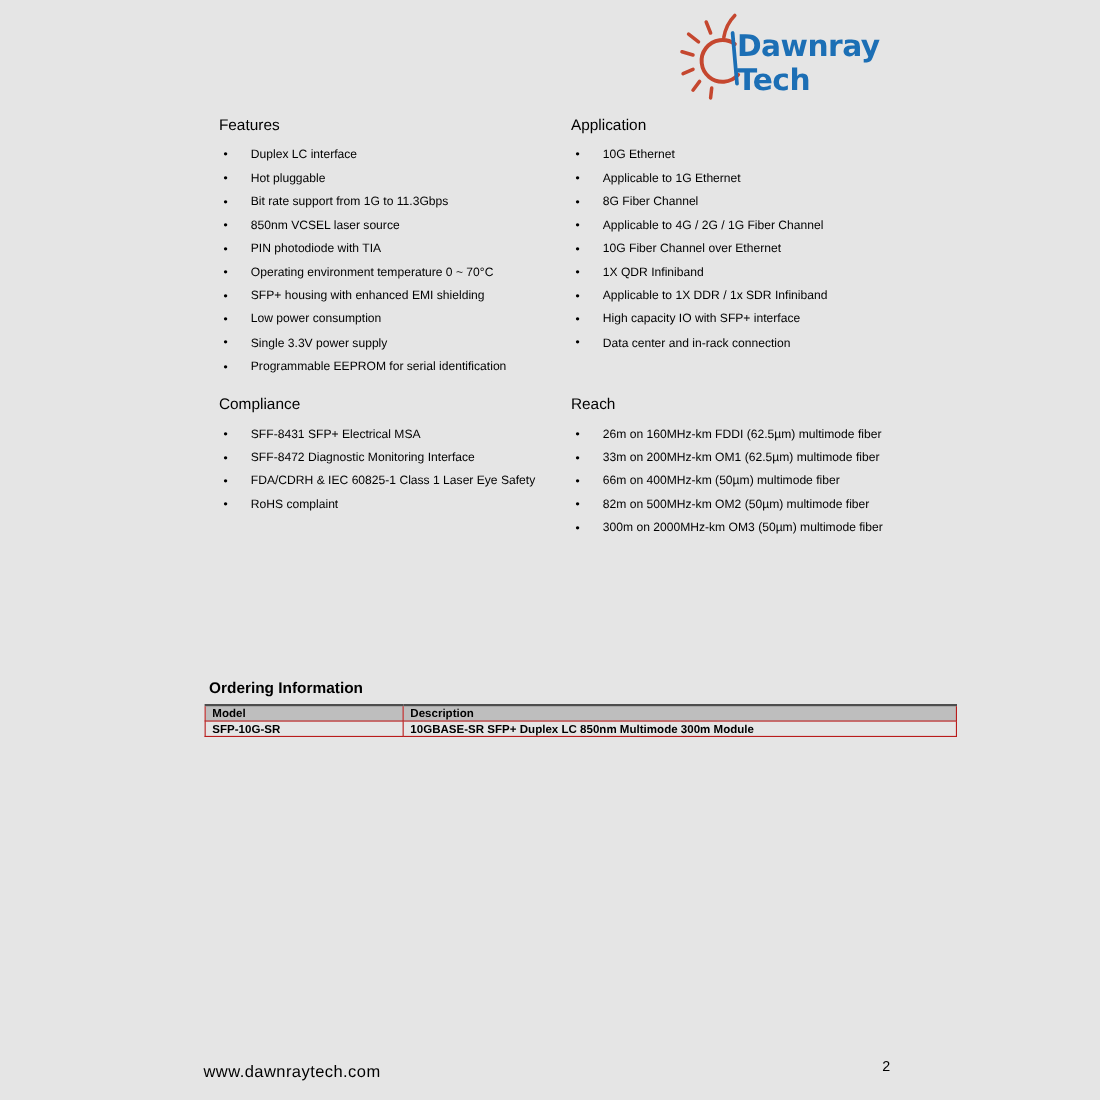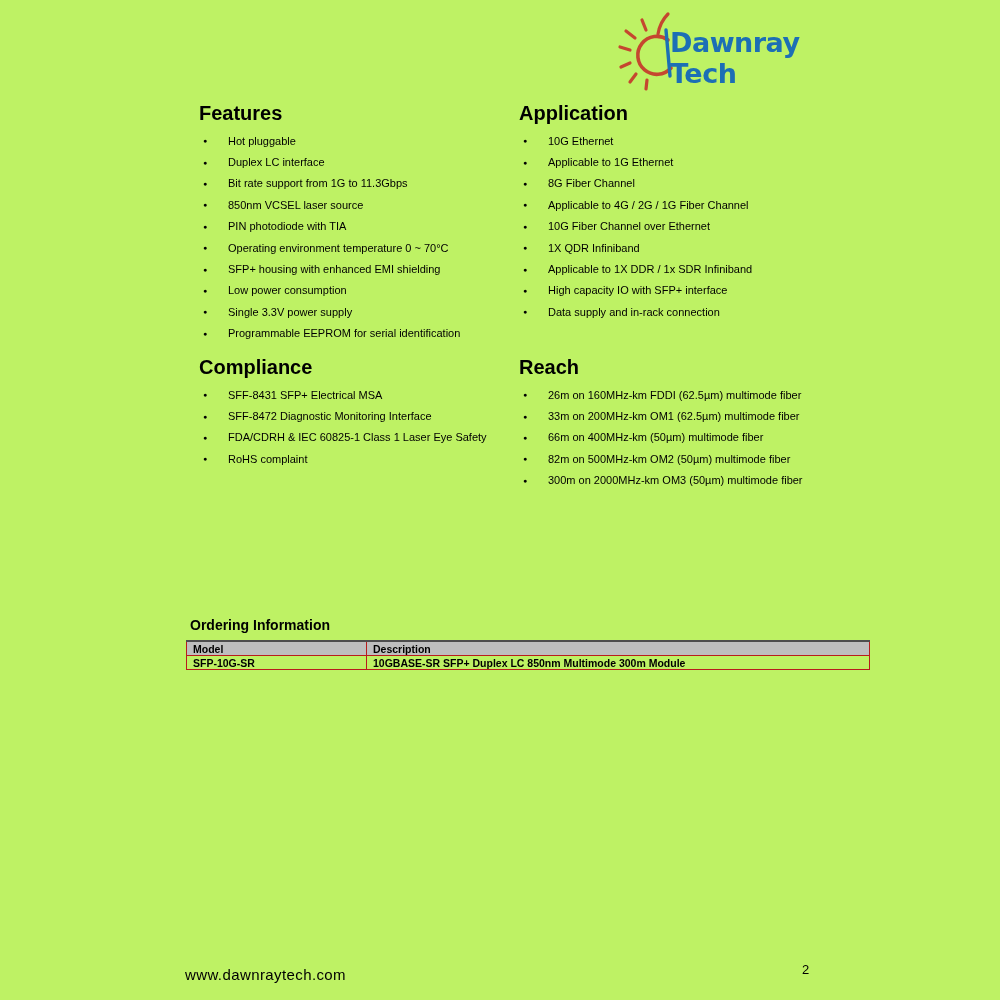--- a/index.html
+++ b/index.html
@@ -1,30 +1,30 @@
 <!DOCTYPE html>
 <html><head>
 <meta charset="utf-8">
 <style>
   html,body { margin:0; padding:0; background:#ffffff; }
   .page {
-    position:relative; width:1000px; height:1000px; background:#bef264;
+    position:relative; width:1000px; height:1000px; background:#e5e5e5;
     font-family:"Liberation Sans", sans-serif; color:#000; overflow:hidden;
   }
   
   .logo { position:absolute; left:616px; top:8px; width:240px; height:85px; display:flex; align-items:center; }
   .logo svg { flex:0 0 auto; }
   .logo-text {
     font-family:"DejaVu Sans", sans-serif;
     font-weight:700; font-size:27px; letter-spacing:-0.5px;
     margin-left:-10px; margin-top:14px; font-style:normal;
   }
   
   .sec { position:absolute; }
-  .sec h2 { margin:0 0 8px 0; font-size:20px; font-weight:700; line-height:18px; }
+  .sec h2 { margin:0 0 8px 0; font-size:14px; font-weight:400; line-height:18px; }
   .sec ul { list-style:none; margin:0; padding:0; }
   .sec li { display:flex; align-items:center; height:21.4px; font-size:11px; white-space:nowrap; }
   .sec li::before {
     content:"●"; font-size:7px; width:29px; padding-left:4px; box-sizing:border-box;
     flex:0 0 29px; line-height:1;
   }
   .sec-features    { left:199px; top:104px; width:305px; }
   .sec-application { left:519px; top:104px; width:305px; }
   .sec-compliance  { left:199px; top:358px; width:315px; }
   .sec-reach       { left:519px; top:358px; width:315px; }
@@ -64,22 +64,22 @@
 
         <path d="M 50 24 L 54 70" fill="none" stroke="#1c6fb5" stroke-width="3.4" stroke-linecap="round"></path>
       </svg>
     </span>
     <span class="logo-text" style="color:#1c6fb5;">Dawnray Tech</span>
   </div>
 
   <div class="sec sec-features">
     <h2>Features</h2>
     <ul>
+        <li>Duplex LC interface</li>
         <li>Hot pluggable</li>
-        <li>Duplex LC interface</li>
         <li>Bit rate support from 1G to 11.3Gbps</li>
         <li>850nm VCSEL laser source</li>
         <li>PIN photodiode with TIA</li>
         <li>Operating environment temperature 0 ~ 70°C</li>
         <li>SFP+ housing with enhanced EMI shielding</li>
         <li>Low power consumption</li>
         <li>Single 3.3V power supply</li>
         <li>Programmable EEPROM for serial identification</li>
       </ul>
   </div>
@@ -88,21 +88,21 @@
     <h2>Application</h2>
     <ul>
         <li>10G Ethernet</li>
         <li>Applicable to 1G Ethernet</li>
         <li>8G Fiber Channel</li>
         <li>Applicable to 4G / 2G / 1G Fiber Channel</li>
         <li>10G Fiber Channel over Ethernet</li>
         <li>1X QDR Infiniband</li>
         <li>Applicable to 1X DDR / 1x SDR Infiniband</li>
         <li>High capacity IO with SFP+ interface</li>
-        <li>Data supply and in-rack connection</li>
+        <li>Data center and in-rack connection</li>
       </ul>
   </div>
 
   <div class="sec sec-compliance">
     <h2>Compliance</h2>
     <ul>
         <li>SFF-8431 SFP+ Electrical MSA</li>
         <li>SFF-8472 Diagnostic Monitoring Interface</li>
         <li>FDA/CDRH &amp; IEC 60825-1 Class 1 Laser Eye Safety</li>
         <li>RoHS complaint</li>

